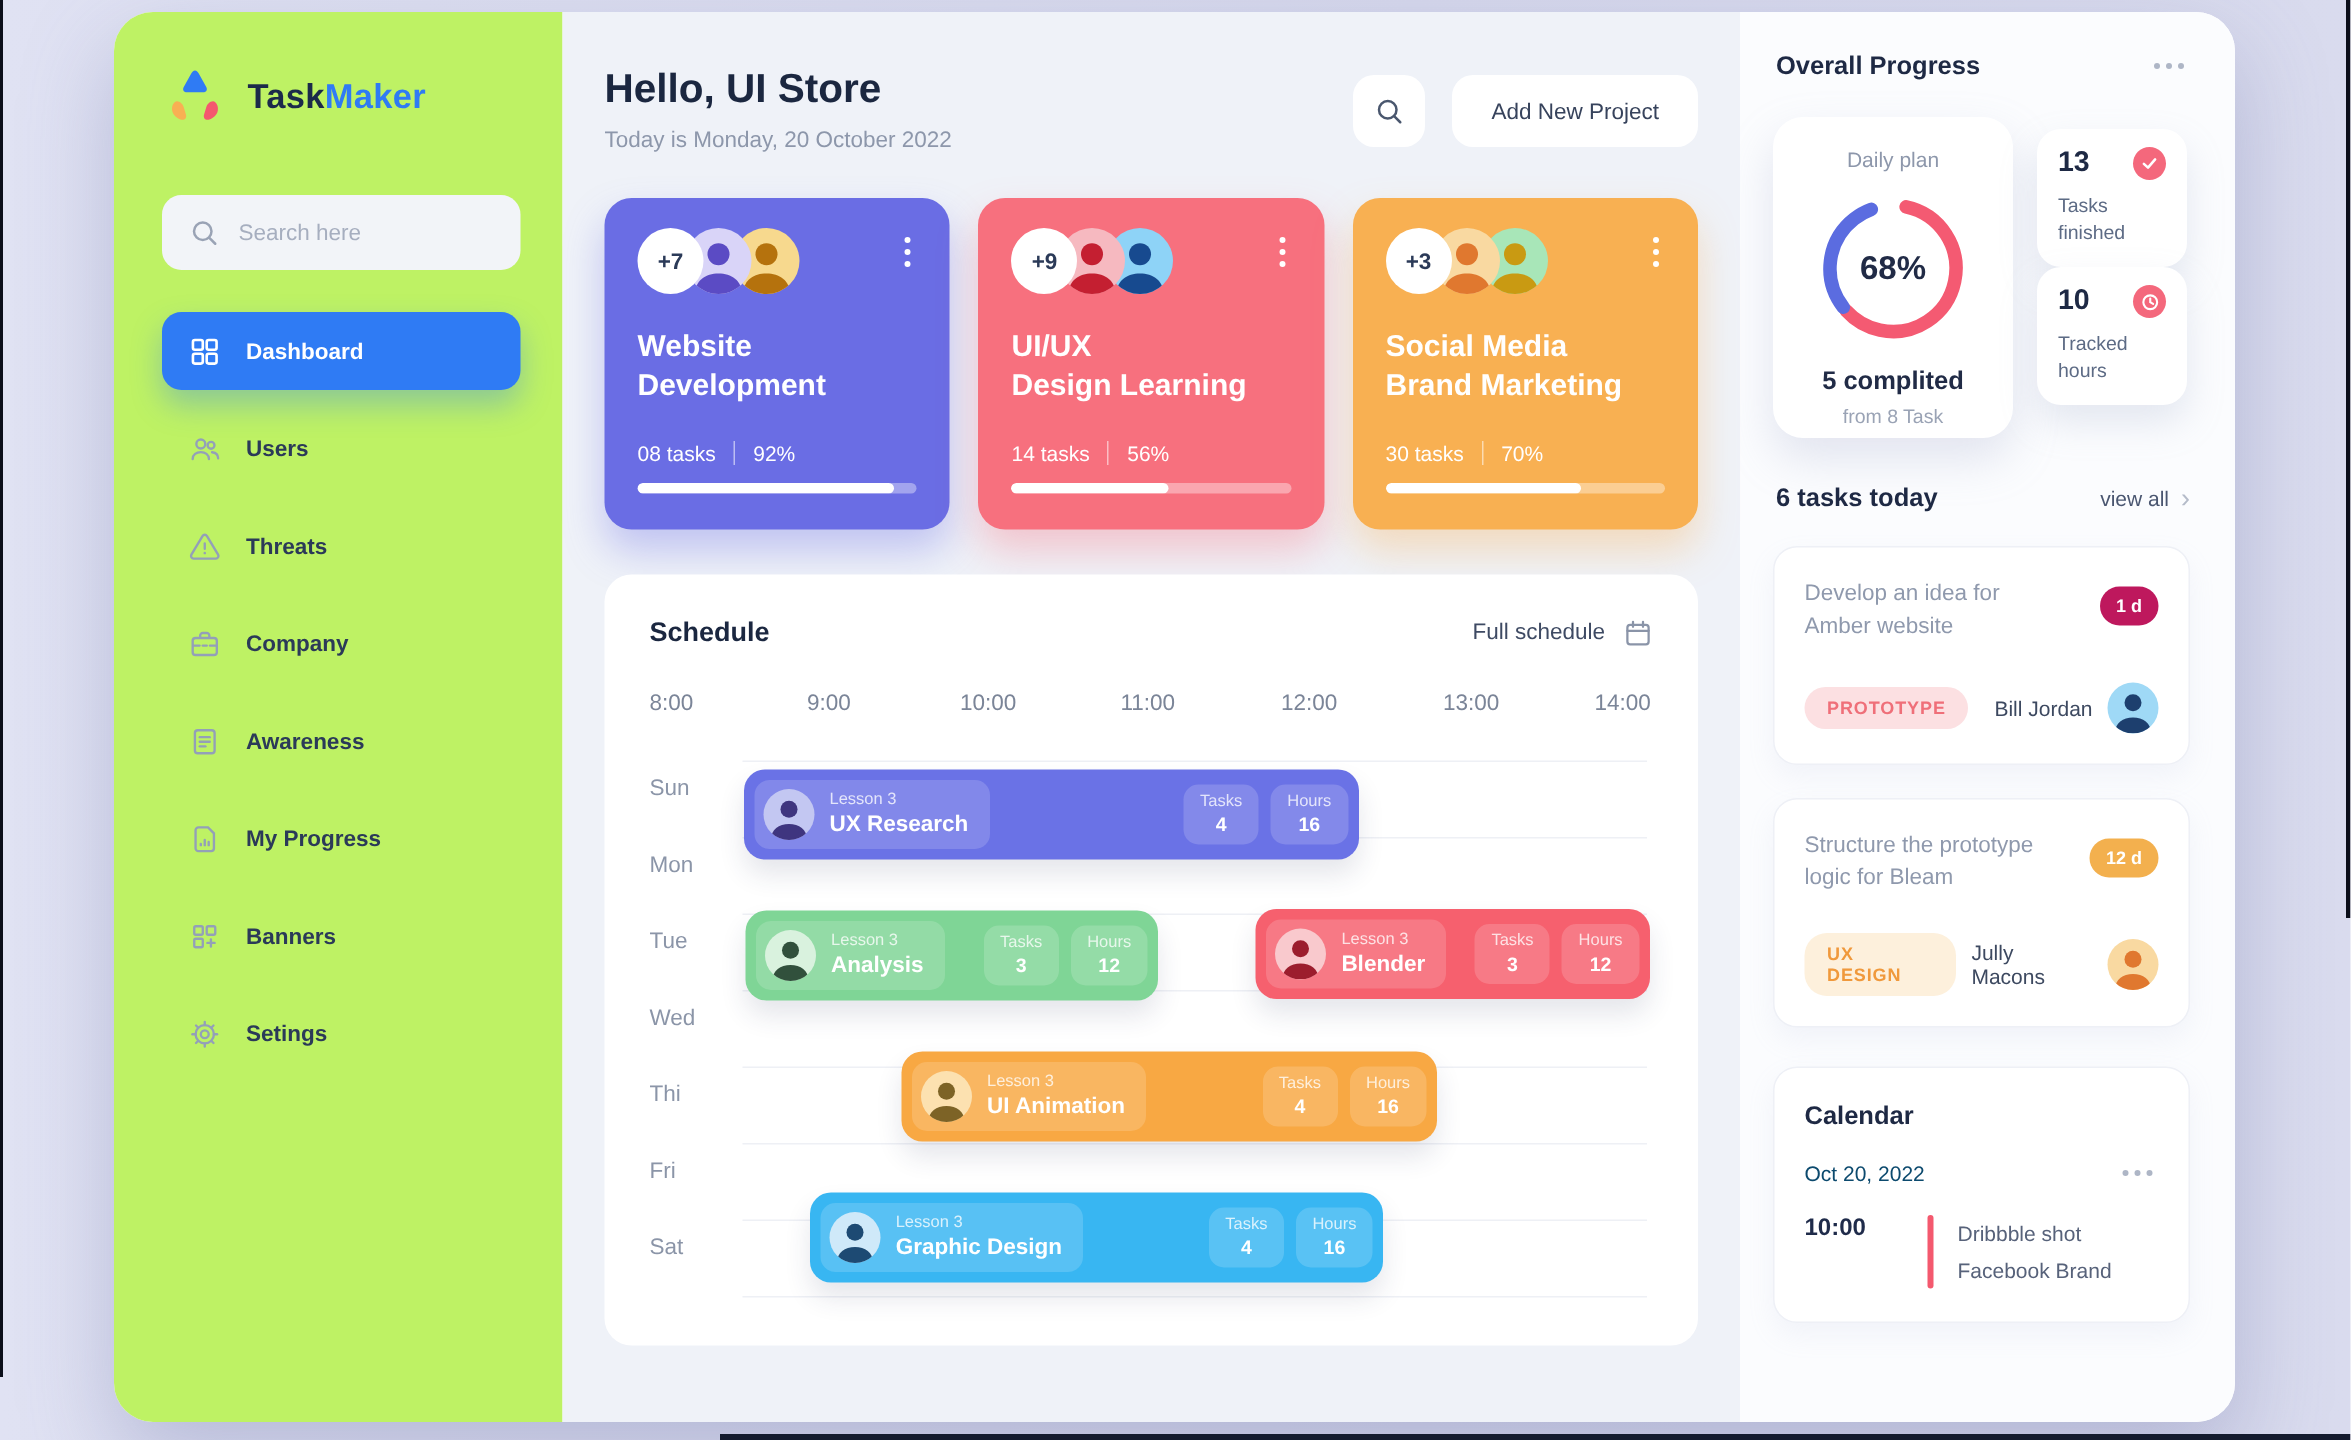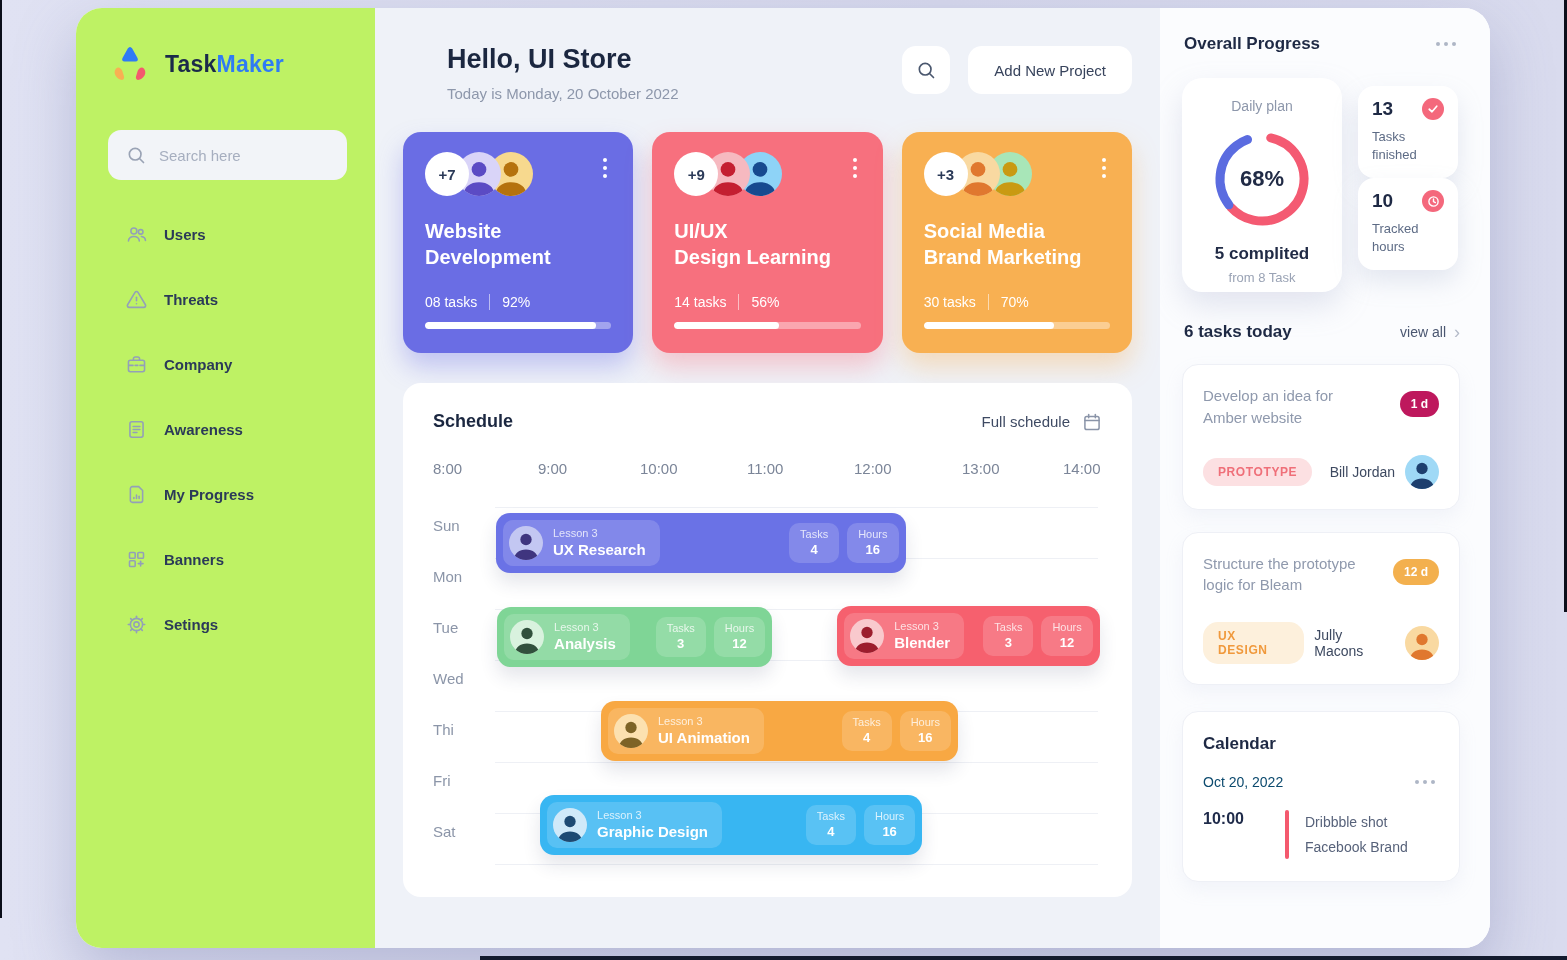--- a/index.html
+++ b/index.html
@@ -29,21 +29,21 @@
   nav{margin-top:28px;}
   .nav-item{display:flex;align-items:center;gap:17px;height:52px;margin-bottom:13px;
       padding:0 18px;border-radius:13px;font-size:15px;font-weight:600;color:#2b3a58;cursor:pointer;}
   .nav-item svg{flex:none;}
   .nav-item .ic{color:#93a0b8;display:flex;}
   .nav-item.active{background:#2f7bf4;color:#fff;box-shadow:0 10px 20px rgba(47,123,244,.35);}
   .nav-item.active .ic{color:#fff;}
 
   
   .main{flex:1;background:#eff2f8;padding:36px 28px 0 28px;min-width:0;}
-  .main-header{display:flex;align-items:flex-start;justify-content:space-between;margin-left:44px;}
+  .main-header{display:flex;align-items:center;justify-content:space-between;}
   .greeting{font-size:27px;font-weight:700;color:#1b2740;}
   .date{margin-top:10px;font-size:15px;color:#8d97ab;}
   .header-actions{display:flex;gap:18px;align-items:center;margin-top:2px;}
   .icon-btn{width:48px;height:48px;background:#fff;border-radius:14px;display:flex;
       align-items:center;justify-content:center;color:#4a576e;cursor:pointer;}
   .add-btn{height:48px;background:#fff;border:none;border-radius:14px;padding:0 26px;
       font-size:15px;font-weight:500;color:#37435c;cursor:pointer;font-family:inherit;}
 
   
   .cards-row{display:flex;gap:19px;margin-top:30px;}
@@ -179,20 +179,31 @@
       <span style="display:flex;color:#9aa3b5;">
         <svg width="20" height="20" viewBox="0 0 24 24" fill="none" stroke="currentColor" stroke-width="2" stroke-linecap="round">
             <circle cx="11" cy="11" r="7"></circle>
             <line x1="16.5" y1="16.5" x2="21" y2="21"></line>
           </svg>
       </span>
       <span>Search here</span>
     </div>
 
     <nav>
+      <div class="nav-item active">
+        <span class="ic">
+            <svg width="21" height="21" viewBox="0 0 24 24" fill="none" stroke="currentColor" stroke-width="2">
+              <rect x="3" y="3" width="7.5" height="7.5" rx="1.5"></rect>
+              <rect x="13.5" y="3" width="7.5" height="7.5" rx="1.5"></rect>
+              <rect x="3" y="13.5" width="7.5" height="7.5" rx="1.5"></rect>
+              <rect x="13.5" y="13.5" width="7.5" height="7.5" rx="1.5"></rect>
+            </svg>
+          </span>
+        <span>Dashboard</span>
+      </div>
       <div class="nav-item">
         <span class="ic">
             <svg width="21" height="21" viewBox="0 0 24 24" fill="none" stroke="currentColor" stroke-width="1.8" stroke-linecap="round">
               <circle cx="9" cy="8" r="3.4"></circle>
               <path d="M2.8 19.5c0-3.4 2.9-5.3 6.2-5.3s6.2 1.9 6.2 5.3"></path>
               <circle cx="16.8" cy="9" r="2.6"></circle>
               <path d="M17.6 14.3c2.6.4 4.6 2 4.6 4.6"></path>
             </svg>
           </span>
         <span>Users</span>

